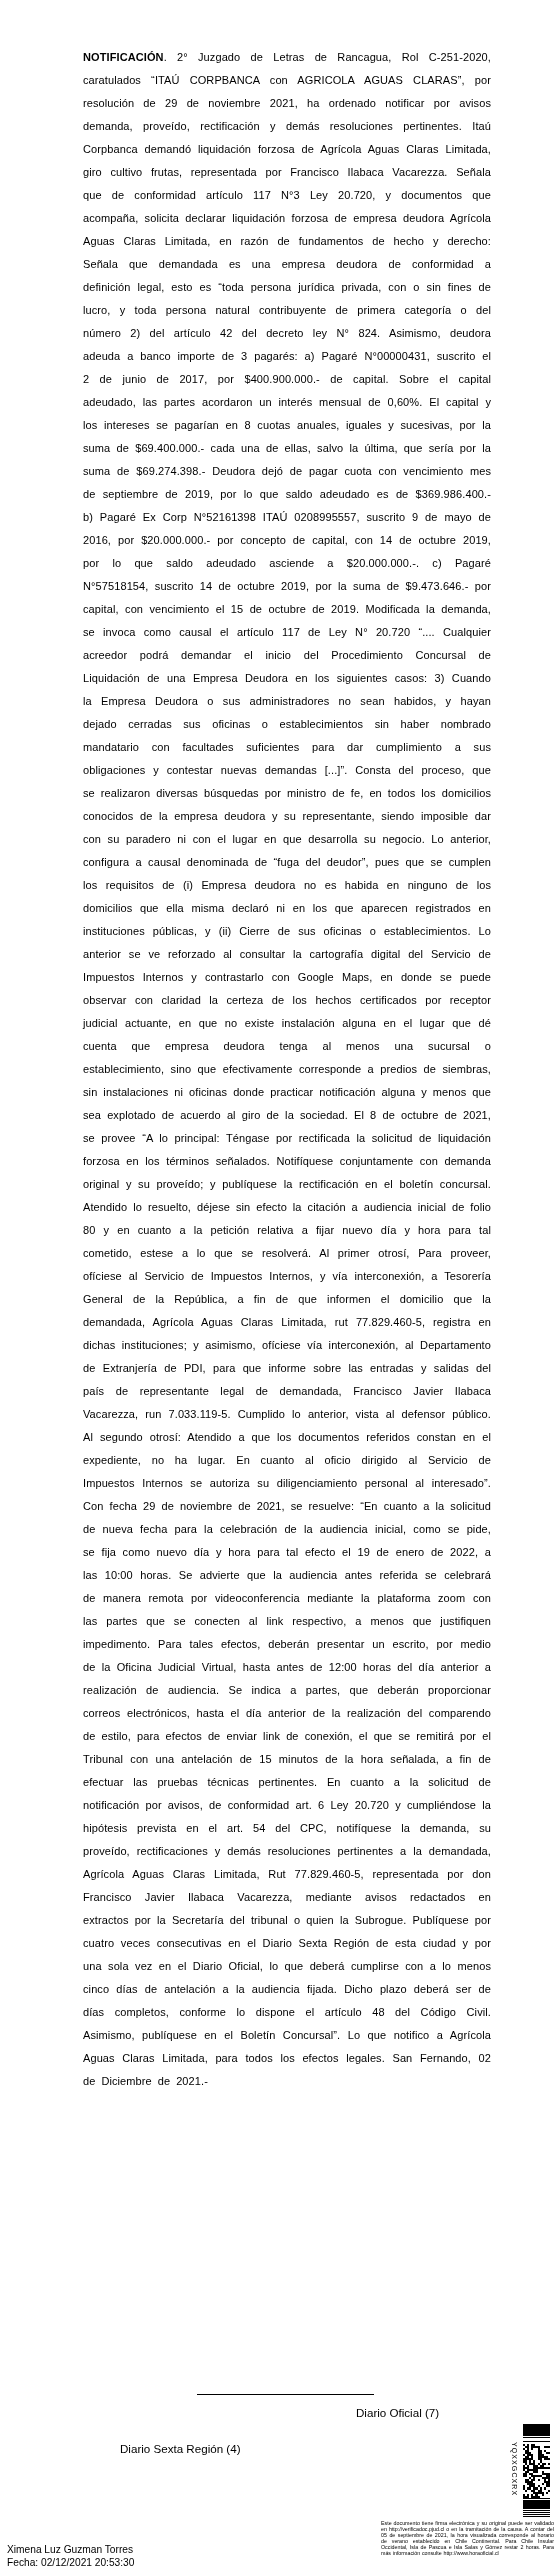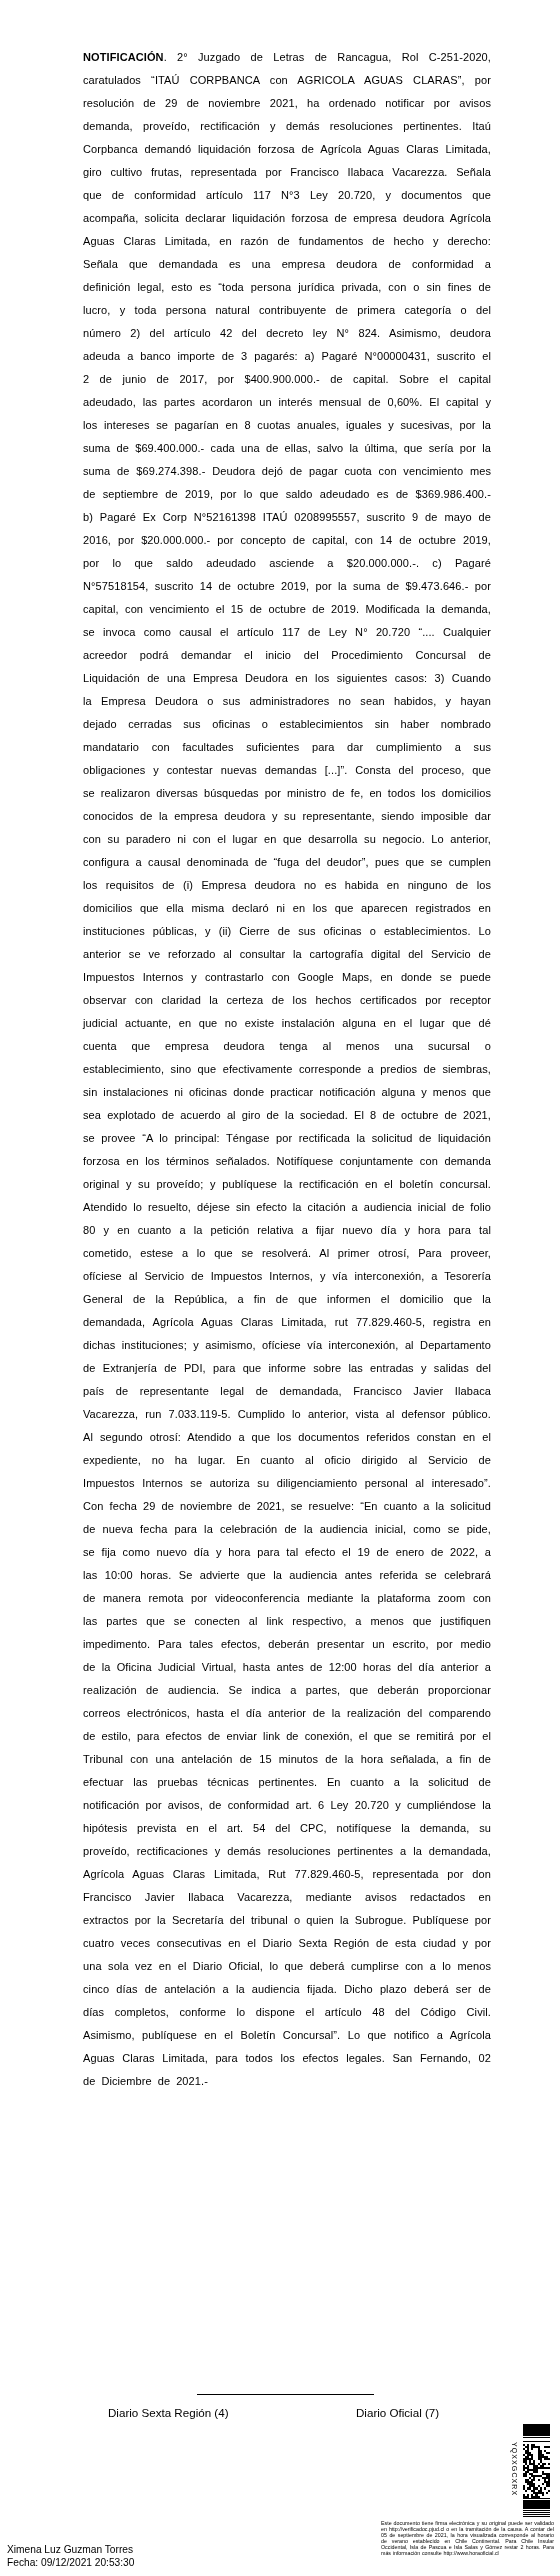--- a/index.html
+++ b/index.html
@@ -26,21 +26,21 @@
   }
   .doc-text .lead { font-weight: bold; }
 
   
   .pub-rule {
     position: absolute;
     left: 197px; top: 2394px; width: 177px; height: 0;
     border-top: 1.4px solid #000000;
   }
   .pub-label { position: absolute; top: 2406px; font-size: 11.6px; white-space: nowrap; }
-  .pub-left  { left: 108px; }
+  .pub-left  { left: 120px; margin-top: 36px; }
   .pub-right { left: 356px; }
 
   
   .stamp-code {
     position: absolute;
     left: 511px; top: 2442px; height: 59px;
     writing-mode: vertical-rl;
     font-size: 7px;
     letter-spacing: 1.1px;
     white-space: nowrap;
@@ -271,17 +271,17 @@
       <rect x="0" y="124" width="39" height="1"></rect>
       <rect x="0" y="126" width="39" height="2"></rect>
       <rect x="0" y="130" width="39" height="1"></rect>
       <rect x="0" y="132" width="39" height="1"></rect>
     </svg>
     <div class="stamp-disclaimer">Este documento tiene firma electrónica y su original puede ser validado en http://verificadoc.pjud.cl o en la tramitación de la causa. A contar del 05 de septiembre de 2021, la hora visualizada corresponde al horario de verano establecido en Chile Continental. Para Chile Insular Occidental, Isla de Pascua e Isla Salas y Gómez restar 2 horas. Para más información consulte http://www.horaoficial.cl</div>
   </div>
 
   <div class="signer">
     <div>Ximena Luz Guzman Torres</div>
-    <div>Fecha: 09/12/2021 20:53:30</div>
+    <div>Fecha: 02/12/2021 20:53:30</div>
   </div>
 
 </div>
 
 
 </body></html>

